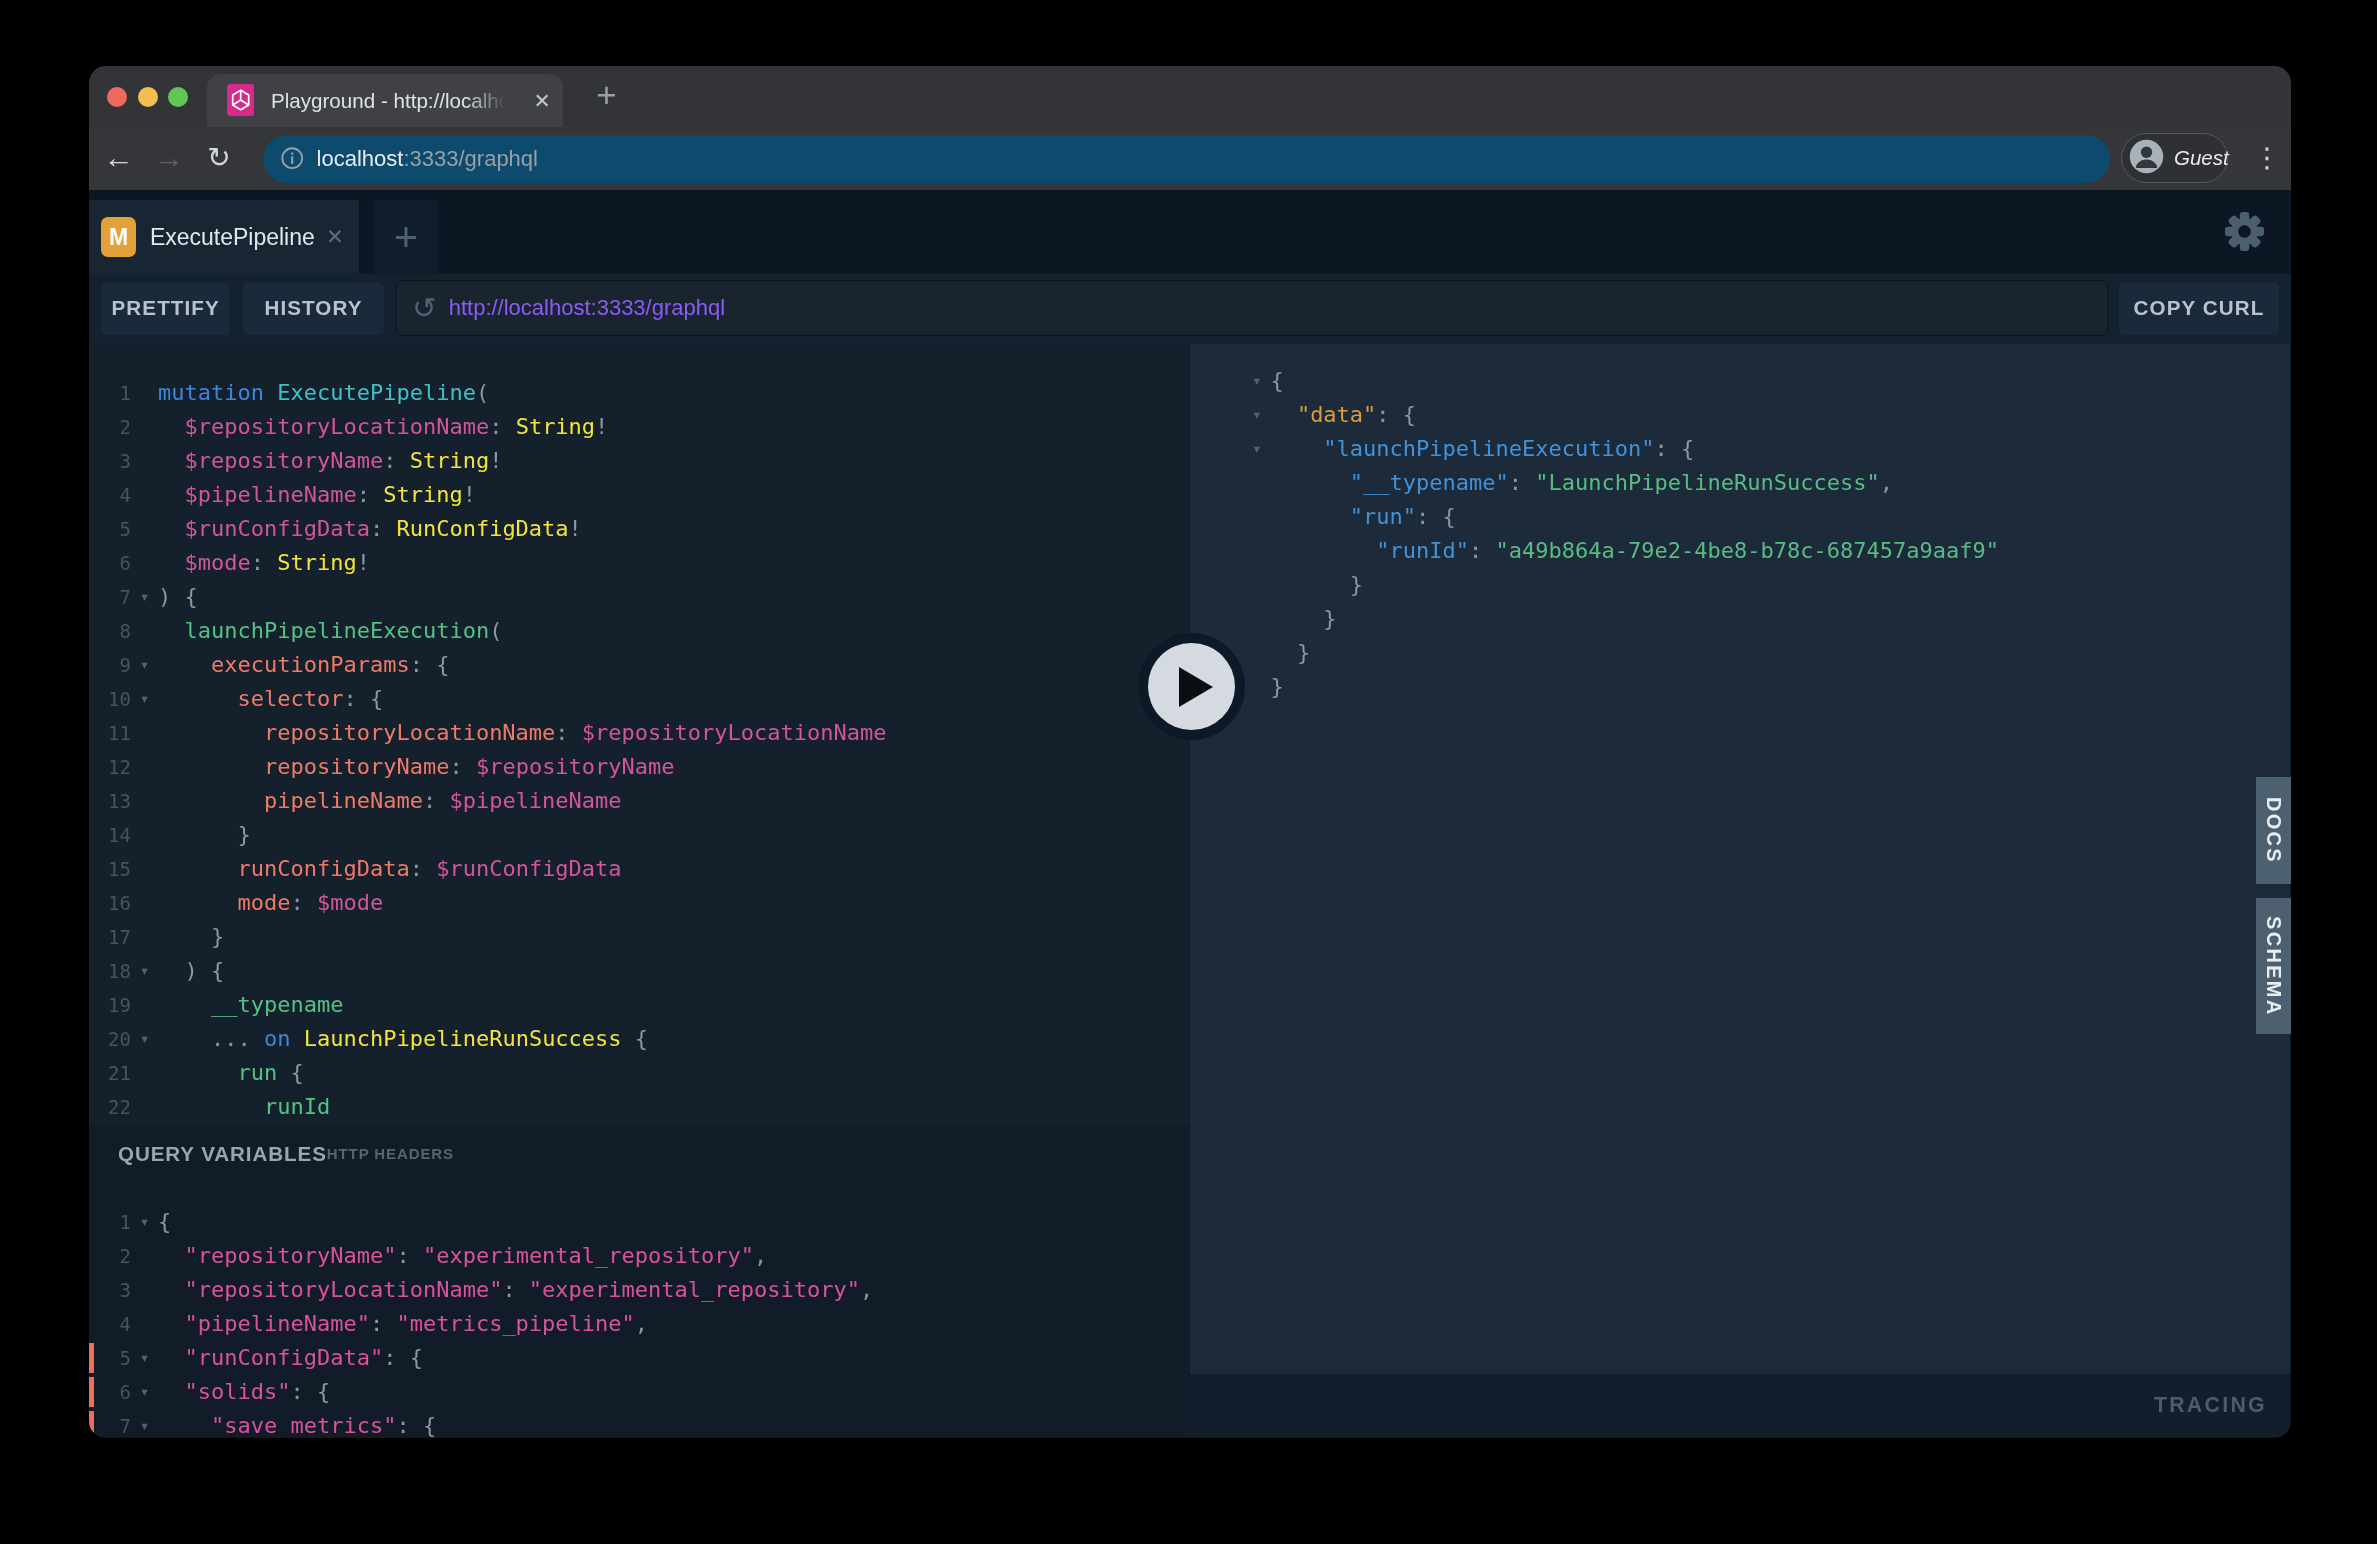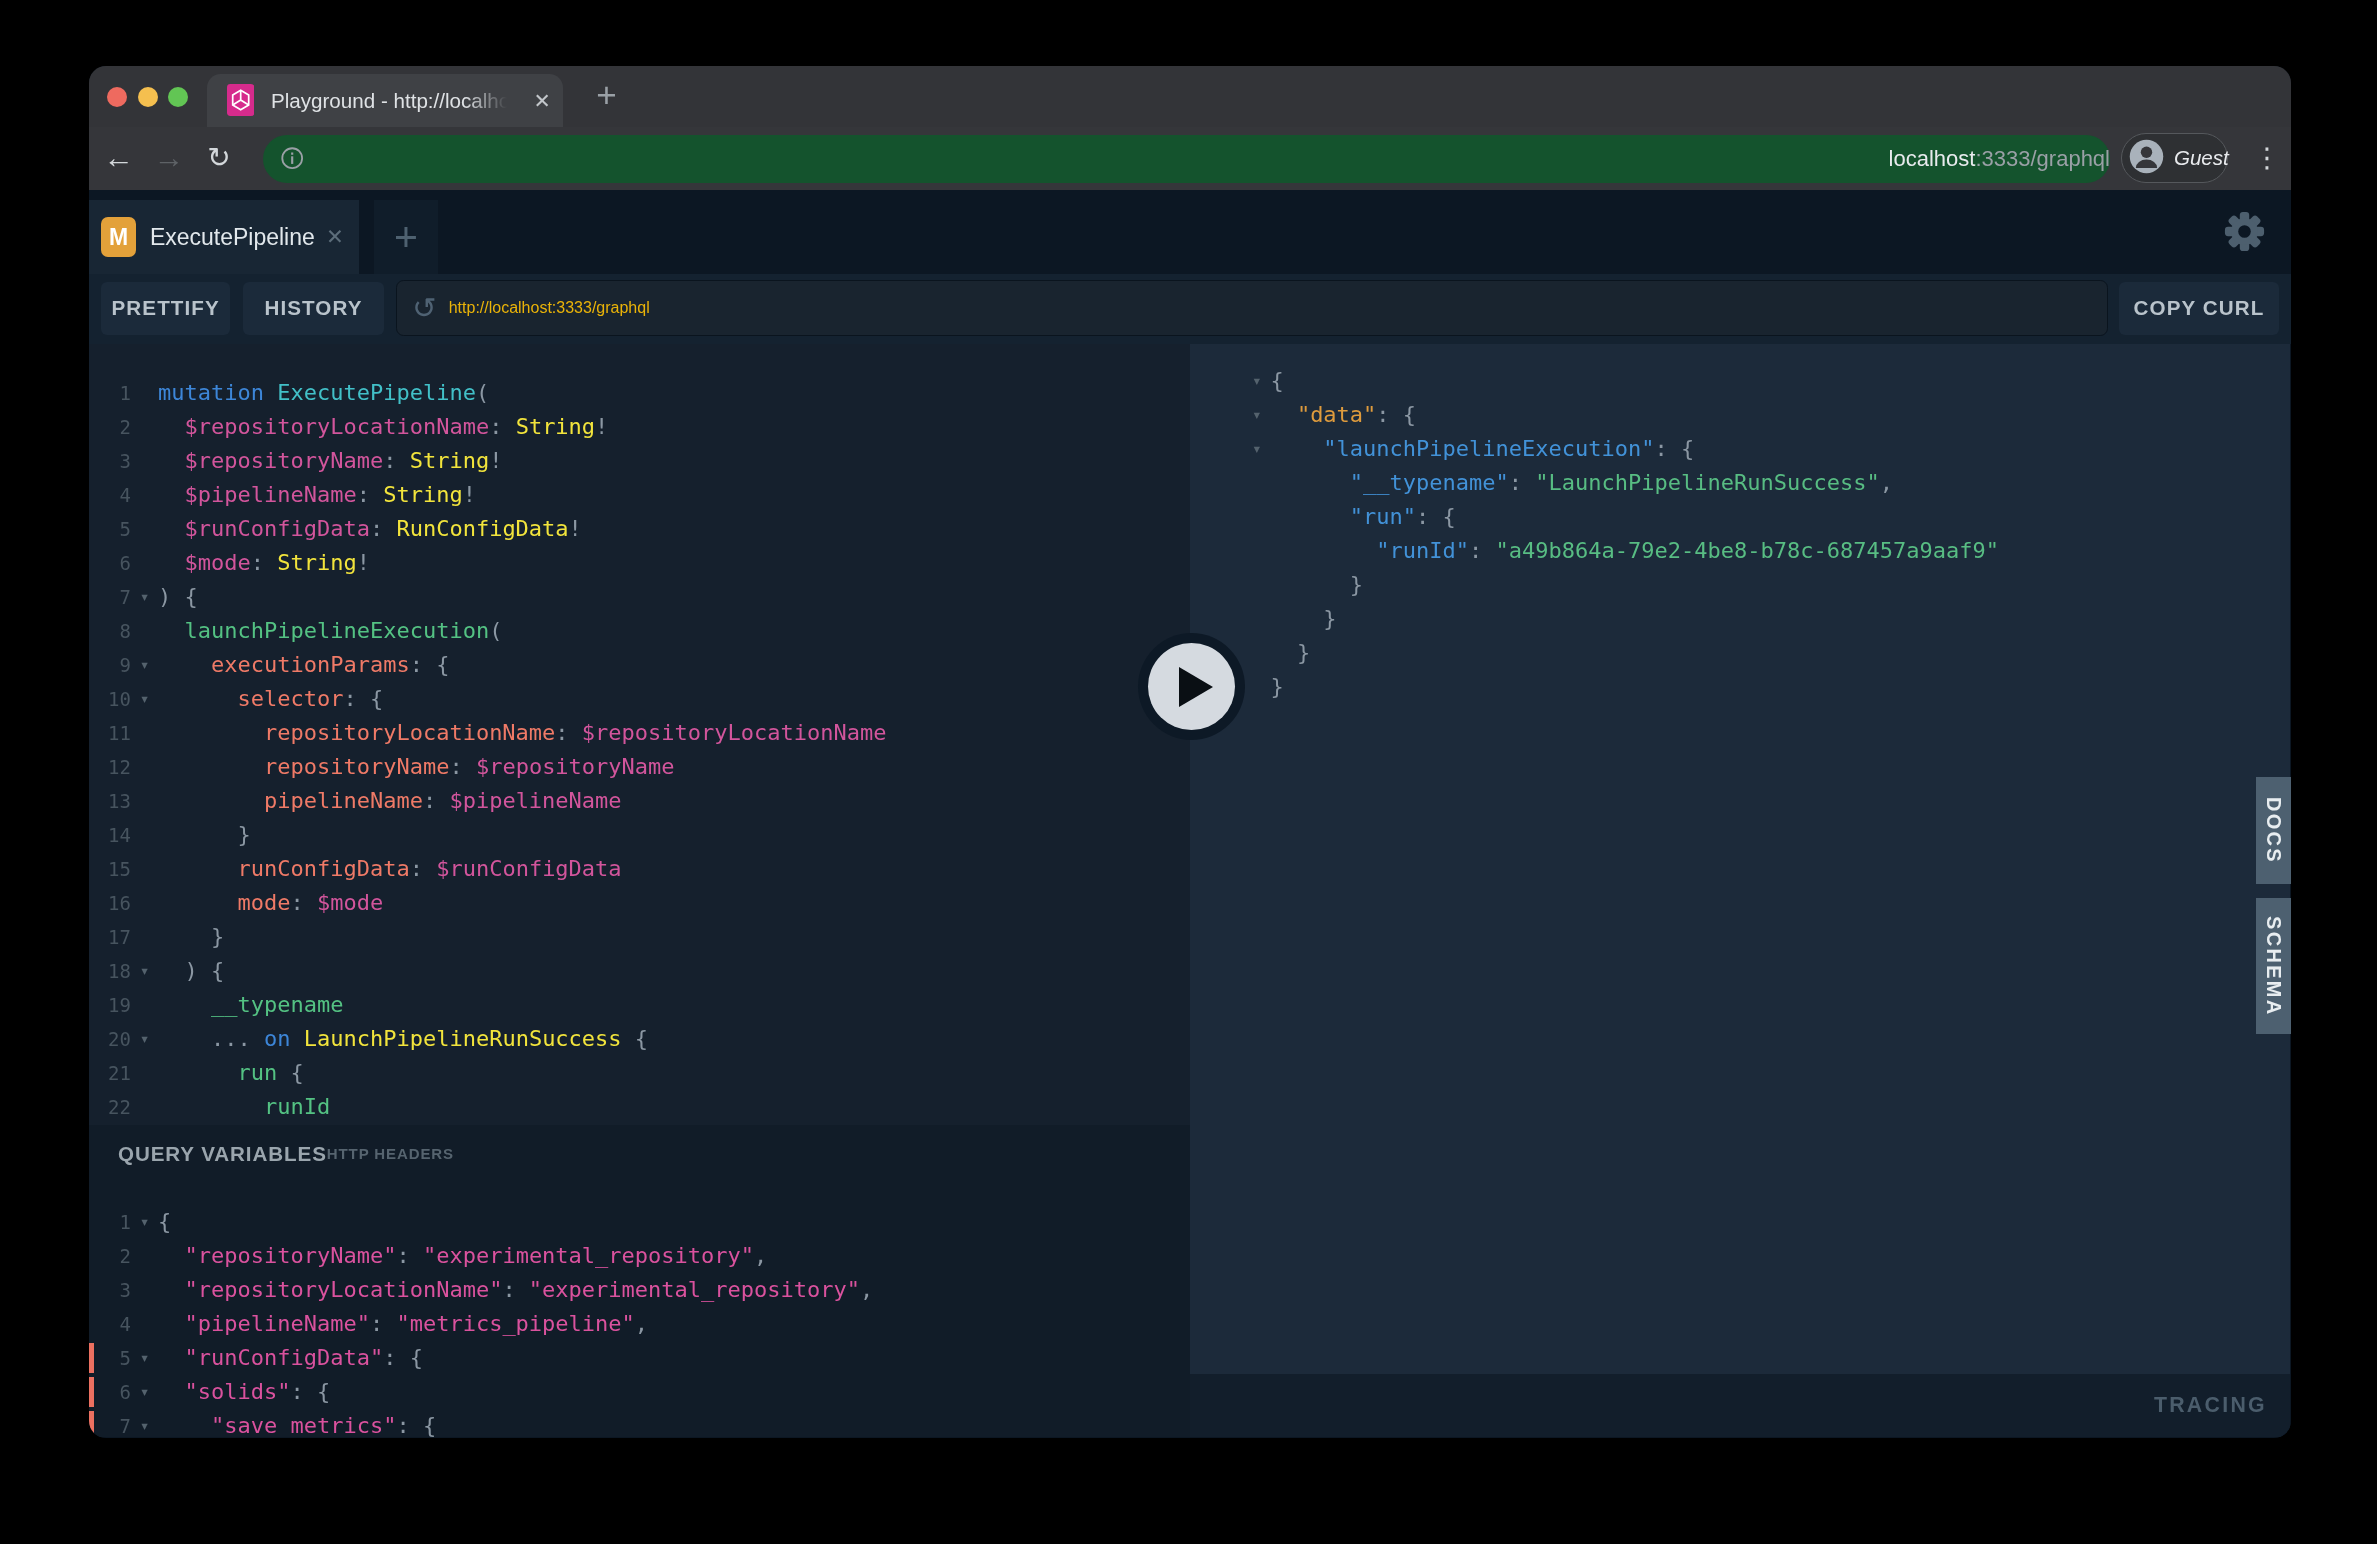--- a/index.html
+++ b/index.html
@@ -22,22 +22,22 @@
     -webkit-mask-image:linear-gradient(90deg,#000 82%,transparent);
     mask-image:linear-gradient(90deg,#000 82%,transparent);}
   .tab-close{position:absolute;right:12.2px;top:0;height:53px;line-height:53px;color:#c2c6ca;font-size:20.6px;cursor:default;}
   .newtab{position:absolute;left:493px;top:6.1px;width:49px;height:49px;text-align:center;line-height:46px;
     color:#9aa0a6;font-size:35px;font-weight:300;}
   .btoolbar{position:absolute;left:0;top:61px;width:100%;height:63px;background:#35363a;}
   .navic{position:absolute;top:0;height:63px;line-height:61px;width:38px;text-align:center;font-size:30.5px;color:#d3d7da;}
   .navic.back{left:10.7px;}
   .navic.fwd{left:61px;color:#5e6266;}
   .navic.reload{left:111px;font-size:28px;}
-  .omnibox{position:absolute;left:174px;top:7.6px;width:1847px;height:48px;border-radius:24.4px;background:#14532d;
-    display:flex;align-items:center;padding-left:17px;justify-content:space-between;}
+  .omnibox{position:absolute;left:174px;top:7.6px;width:1847px;height:48px;border-radius:24.4px;background:#0c4a6e;
+    display:flex;align-items:center;padding-left:17px;}
   .omni-info{flex:none;display:flex;align-items:center;}
   .omni-text{margin-left:12.2px;font-size:22px;white-space:nowrap;}
   .omni-text .host{color:#e8eaed;}
   .omni-text .rest{color:#9aa0a6;}
   .guest-pill{position:absolute;left:2032px;top:6.1px;width:107px;height:50px;border-radius:25px;background:#2e3033;
     border:1.5px solid #55585c;display:flex;align-items:center;padding-left:6.9px;}
   .guest-label{color:#e8eaed;font-size:20.6px;margin-left:10px;font-style:italic;}
   .kebab{position:absolute;left:2161px;top:0;width:34px;height:63px;line-height:61px;text-align:center;
     color:#d3d7da;font-size:27.4px;letter-spacing:0;}
 
@@ -55,21 +55,21 @@
   .pg-gear{position:absolute;right:23px;top:18.3px;width:47px;height:47px;}
   .pg-toolbar{position:absolute;left:0;top:84px;width:100%;height:70px;background:#142230;}
   .pg-btn{position:absolute;top:7.6px;height:53px;border-radius:6.1px;background:#1b2a3a;color:#b9c3cb;
     font-size:20.6px;font-weight:bold;letter-spacing:1.1px;display:flex;align-items:center;justify-content:center;}
   .pg-btn.prettify{left:12.2px;width:129px;}
   .pg-btn.history{left:154px;width:141px;}
   .pg-btn.copycurl{left:2030px;width:160px;}
   .endpoint{position:absolute;left:307px;top:6.1px;width:1712px;height:56px;border-radius:7.6px;background:#19242f;
     border:1.5px solid #0a141e;display:flex;align-items:center;padding-left:15.2px;}
   .endpoint .hist-icon{color:#4f6273;font-size:29px;line-height:29px;}
-  .endpoint .ep-url{margin-left:12.2px;color:#eab308;font-size:16px;white-space:nowrap;}
+  .endpoint .ep-url{margin-left:12.2px;color:#8b5cf6;font-size:22px;white-space:nowrap;}
 
   
   .workspace{position:absolute;left:0;top:154px;width:2202px;height:1094px;}
   .editor-pane{position:absolute;left:0;top:0;width:1101px;height:781px;background:#15202d;overflow:hidden;}
   .editor-content{padding-top:32px;}
   .vars-pane{position:absolute;left:0;top:781px;width:1101px;height:312px;background:#111c28;overflow:hidden;}
   .vars-header{height:57px;display:flex;align-items:center;padding-left:29px;}
   .vh-active{color:#9aa5ad;font-size:20.6px;font-weight:bold;letter-spacing:0.9px;}
   .vh-inactive{color:#56646f;font-size:15px;font-weight:bold;letter-spacing:0.9px;}
   .vars-content{position:relative;height:255px;overflow:hidden;padding-top:23px;}

